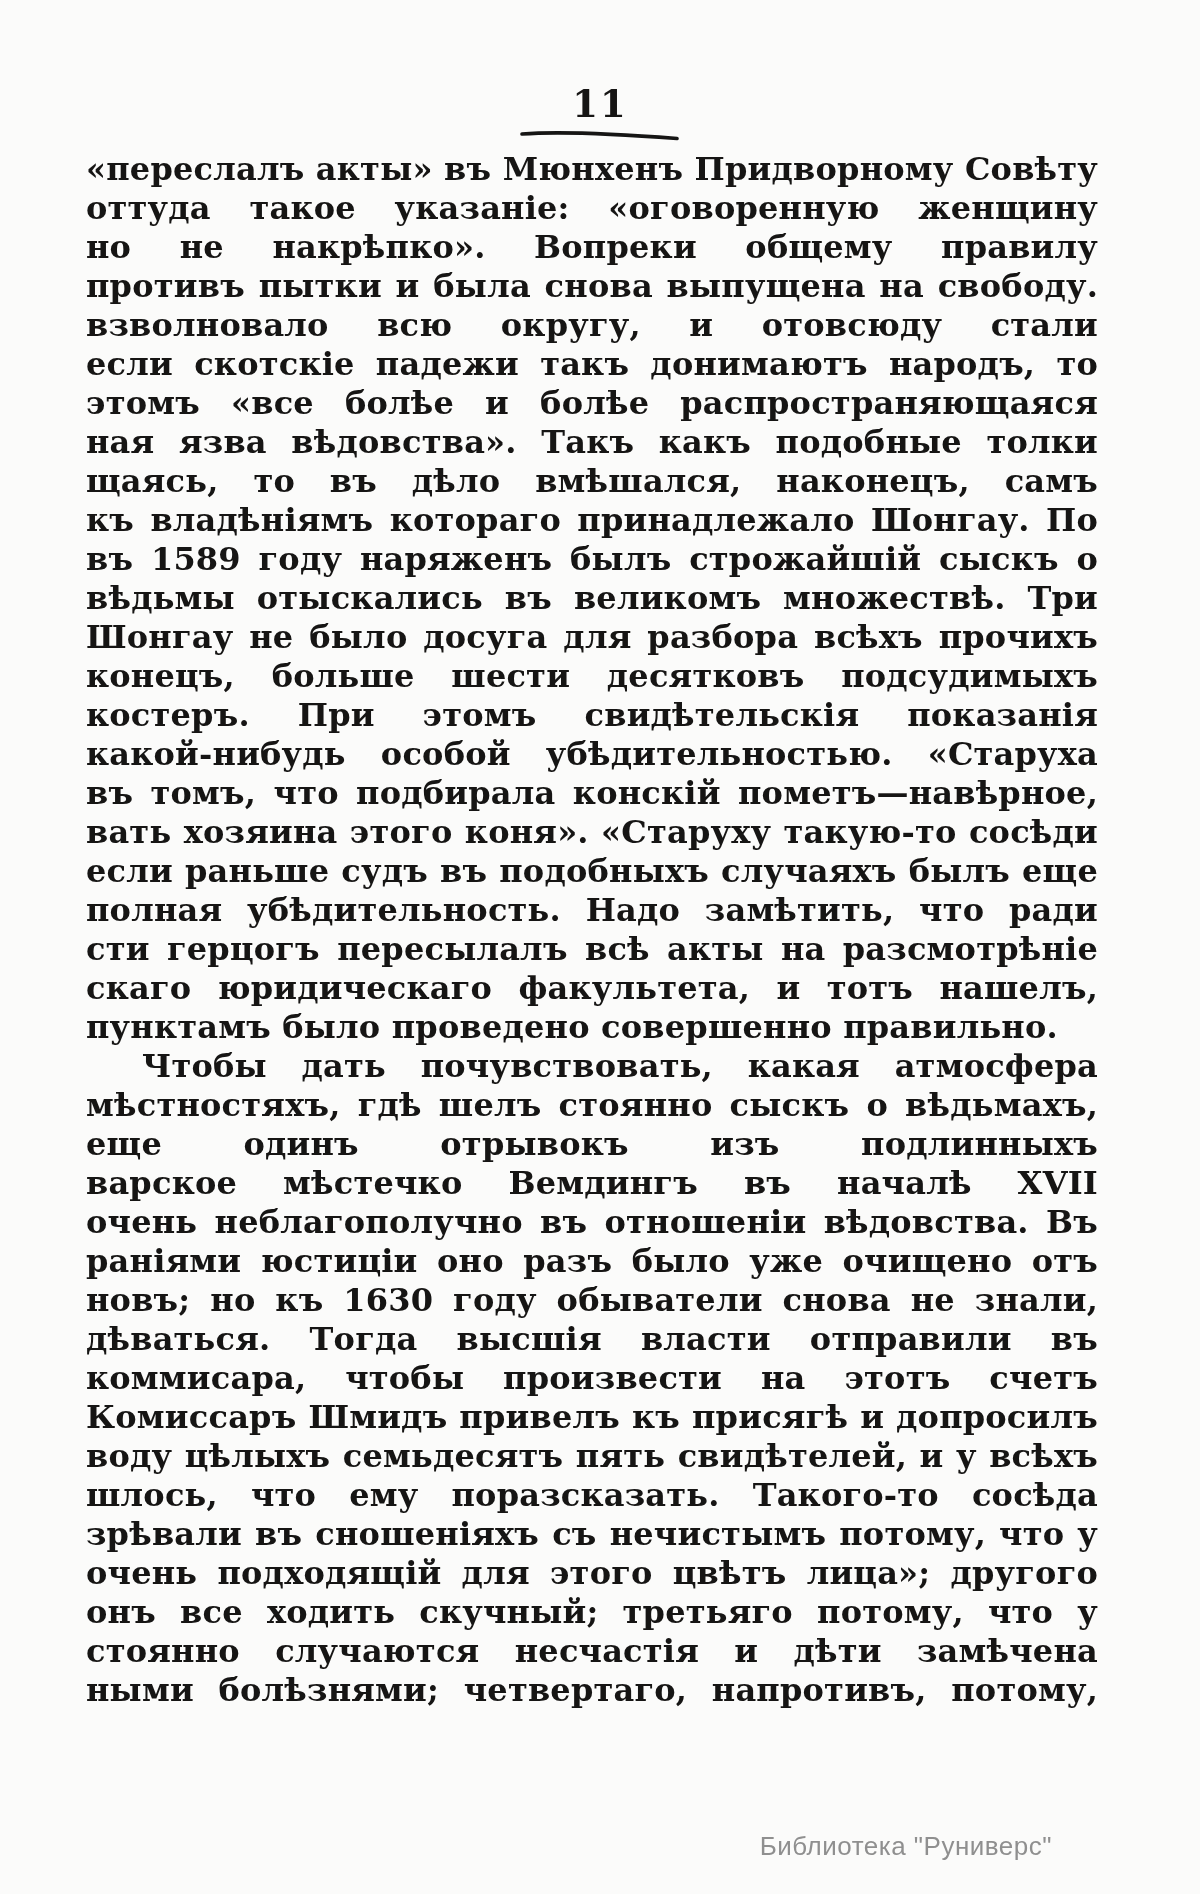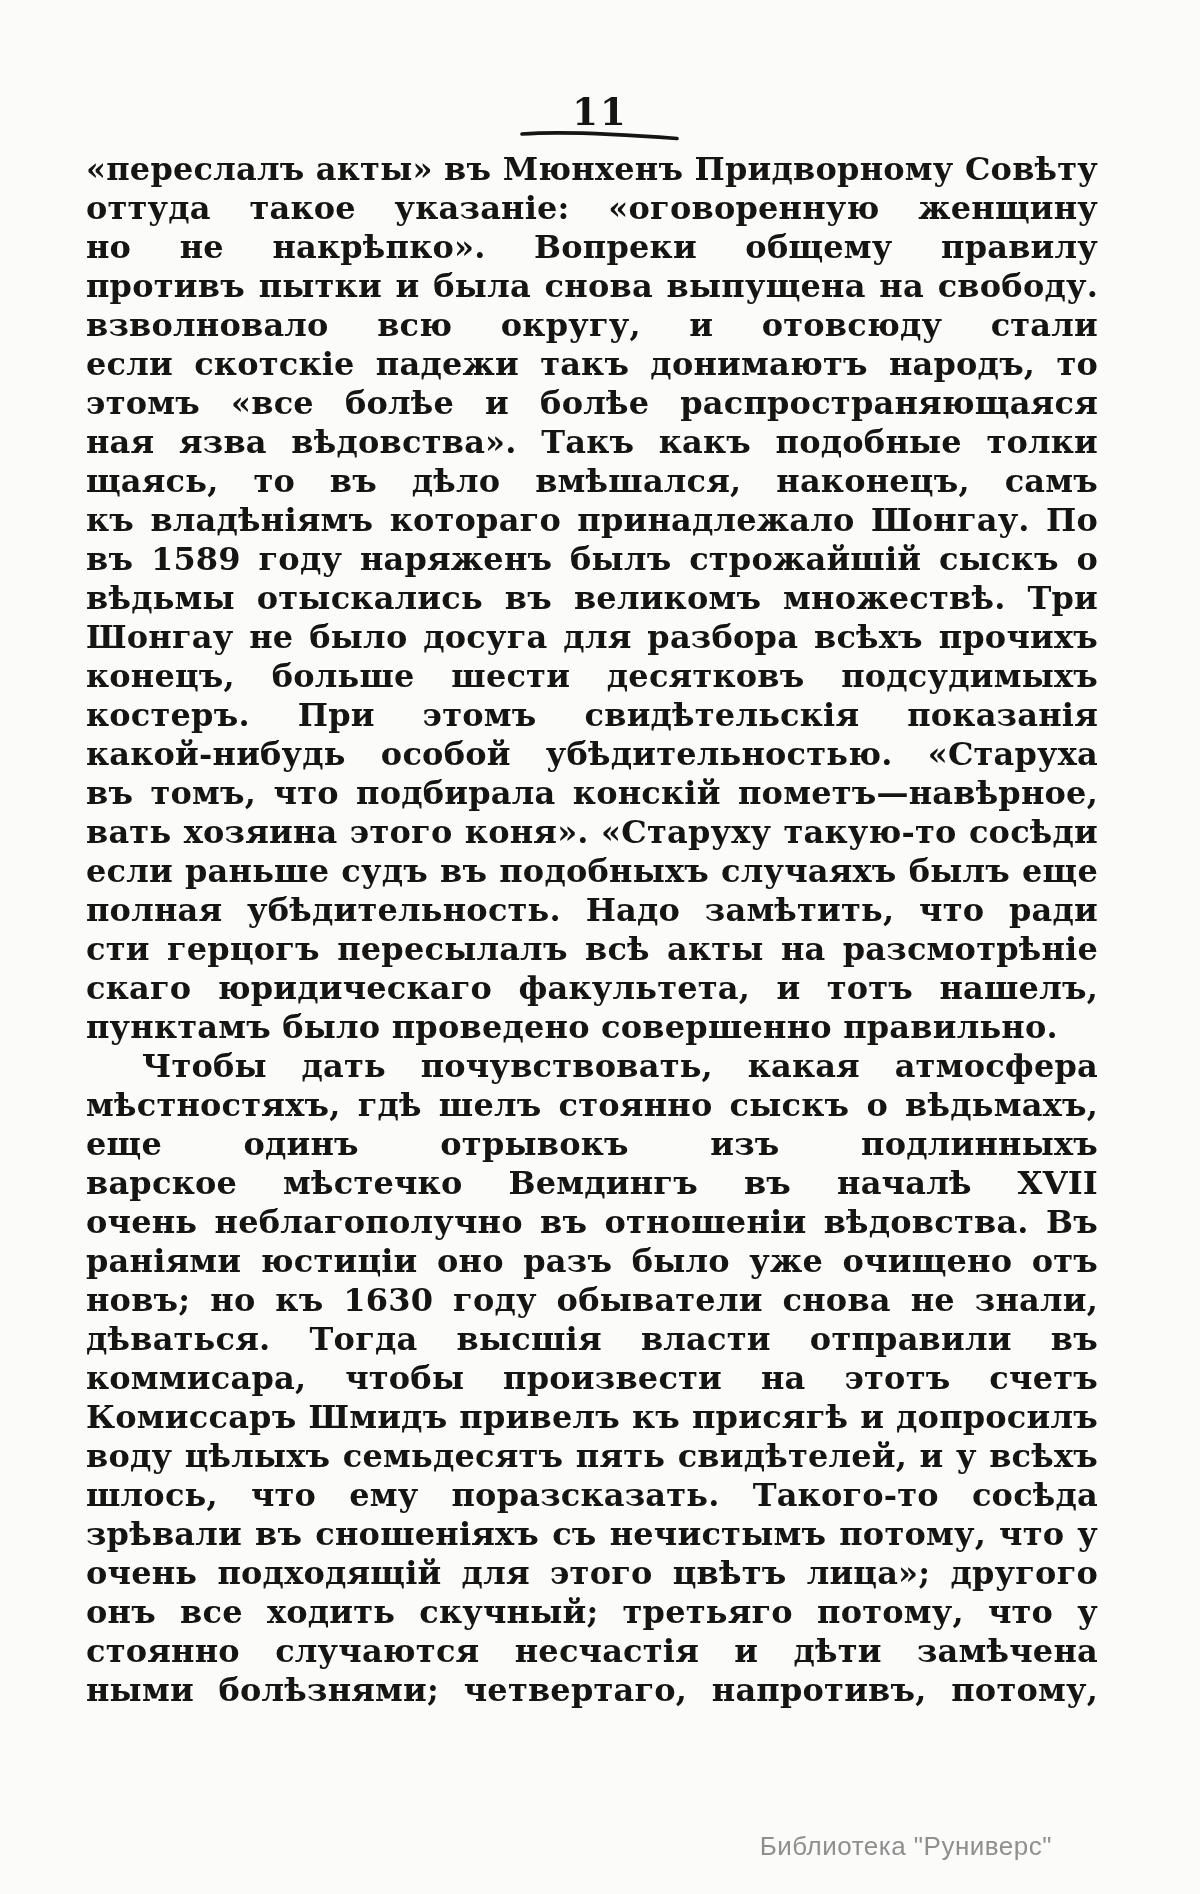--- a/index.html
+++ b/index.html
@@ -18,21 +18,20 @@
   .page {
     position: absolute;
     inset: 0;
   }
   .page-header {
     position: absolute;
     top: 86px;
     left: 0;
     width: 1200px;
     text-align: center;
-    margin-top: 8px;
   }
   .page-number {
     display: inline-block;
     font-size: 37px;
     font-weight: bold;
     letter-spacing: 2px;
     line-height: 1;
   }
   .header-rule {
     position: absolute;

